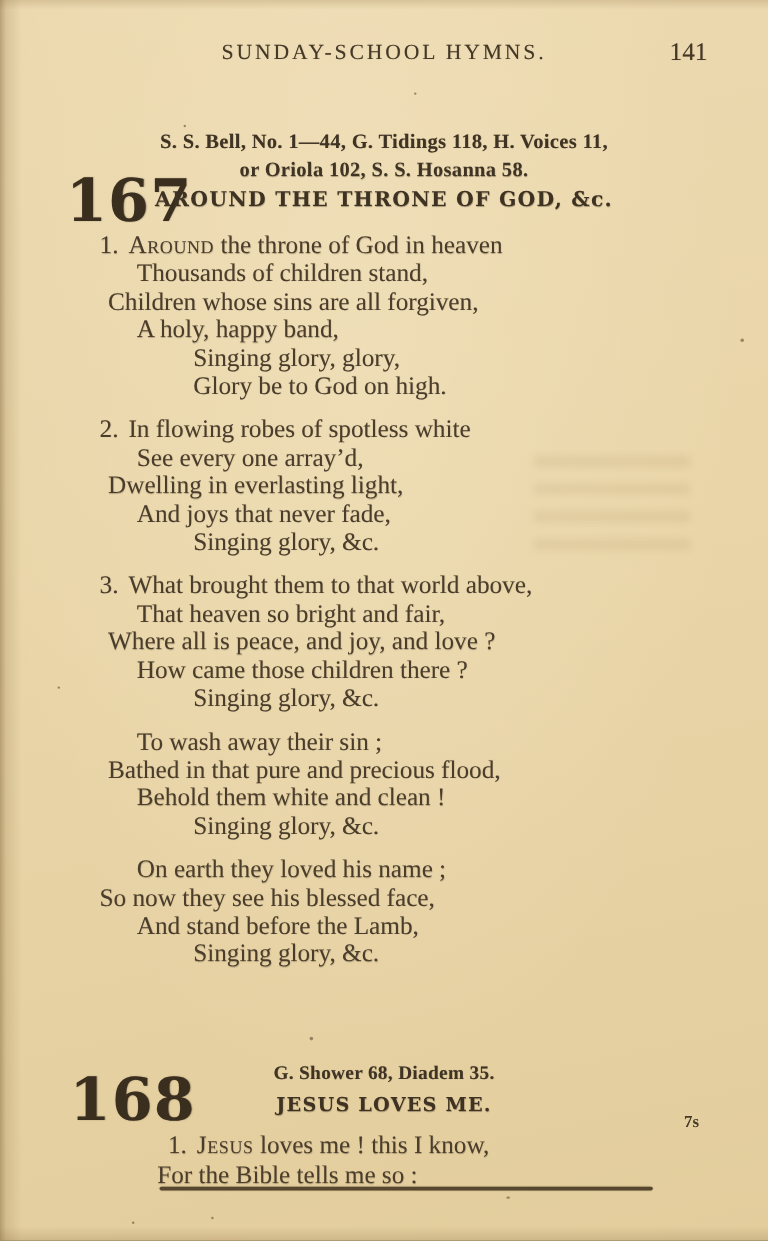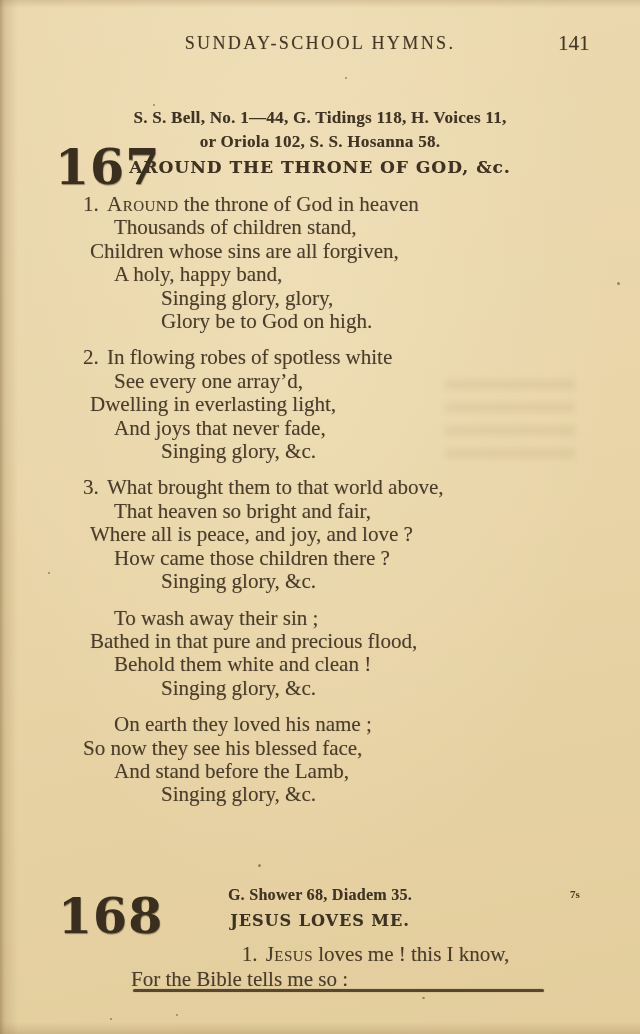--- a/index.html
+++ b/index.html
@@ -64,40 +64,40 @@
     position:absolute;left:0;width:640px;text-align:center;
     font-family:"DejaVu Serif", serif;
     font-weight:bold;font-size:17px;letter-spacing:1px;
     color:#3e3222;
     text-shadow:0.3px 0.3px 0.6px rgba(70,56,34,0.4);
   }
   .t167{top:157px;}
   .t168{top:911px;font-size:16px;}
 
   .meter{
-    position:absolute;left:570px;top:888px;
-    font-weight:bold;font-size:11px;color:#453927;
+    position:absolute;left:570px;top:928px;
+    font-weight:bold;font-size:14px;color:#453927;
   }
 
   .verses{position:absolute;}
   .verses-167{left:83px;top:193px;width:520px;}
   .verses-168{left:131px;top:942px;width:480px;}
   .verses-167 .verse{margin-bottom:13px;}
   .verses-167 .poem-line{line-height:23.4px;}
   .verses-168 .poem-line{line-height:25px;}
   .poem-line{
     font-size:21px;white-space:nowrap;
     color:#4a3d2b;
     text-shadow:0.3px 0.3px 0.7px rgba(82,66,42,0.35);
   }
   .ind-0{margin-left:0;}
   .ind-1{margin-left:7px;}
   .ind-2{margin-left:31px;}
   .ind-3{margin-left:78px;}
-  .verses-168 .ind-1{margin-left:9px;text-align:center;}
+  .verses-168 .ind-1{margin-left:9px;}
   .line-num{margin-right:3px;}
   .sc{font-variant:small-caps;letter-spacing:0.5px;}
 
   
   .streak{
     position:absolute;left:133px;top:989px;width:411px;height:3px;
     background:rgba(62,47,27,0.85);border-radius:2px;
     box-shadow:0 0 1px rgba(62,47,27,0.6);
   }
   .speck{position:absolute;border-radius:50%;background:rgba(85,65,40,0.55);}

